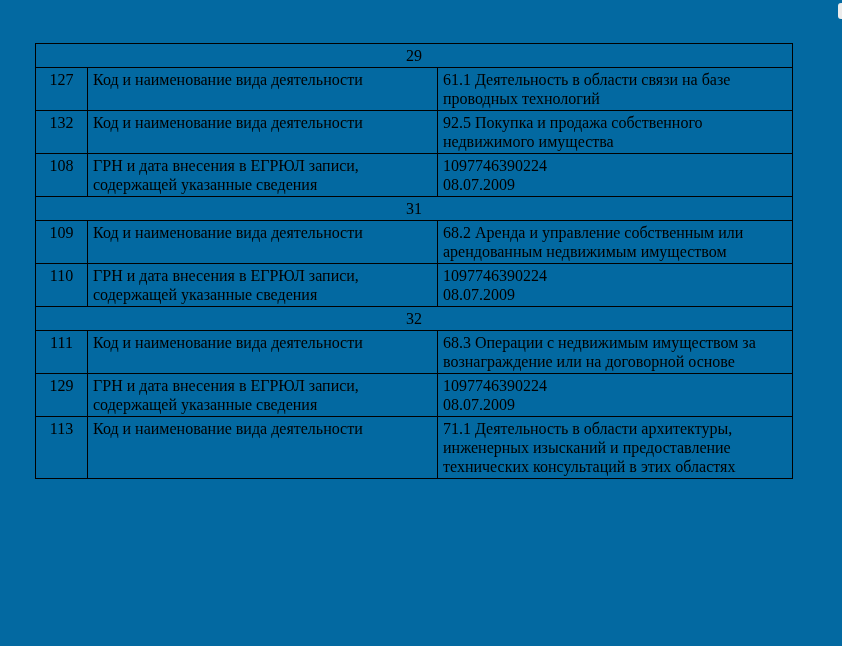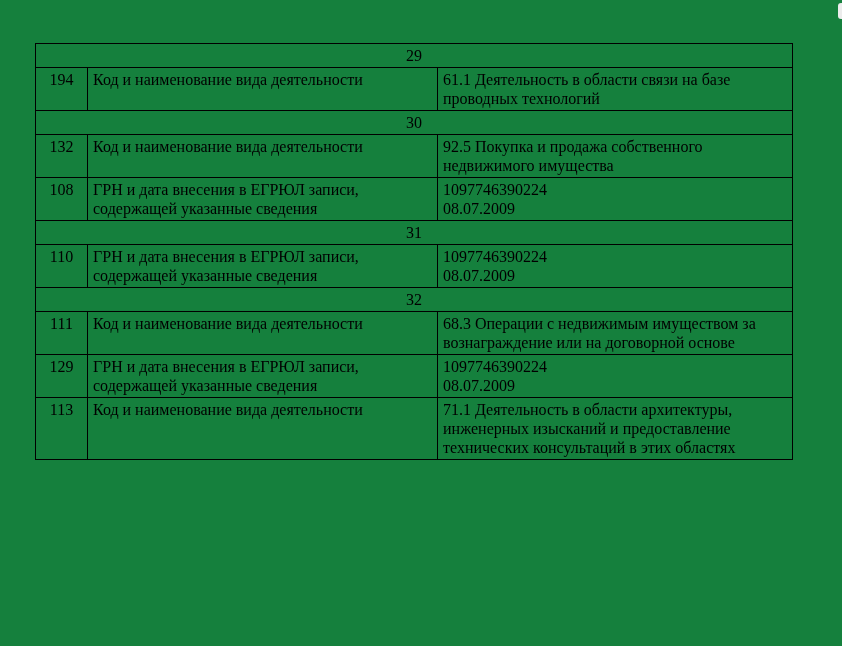--- a/index.html
+++ b/index.html
@@ -10,21 +10,21 @@
     height: 646px;
     background: #ffffff;
     overflow: hidden;
     font-family: "Liberation Serif", "DejaVu Serif", serif;
     color: #000000;
   }
   .page {
     position: relative;
     width: 842px;
     height: 646px;
-    background: #15803d;
+    background: #0369a1;
   }
   .table-wrap {
     position: absolute;
     left: 35px;
     top: 43px;
     width: 757px;
   }
   table.egrul {
     border-collapse: collapse;
     width: 100%;
@@ -68,44 +68,46 @@
         <col style="width:52px">
         <col style="width:350px">
         <col style="width:355px">
       </colgroup>
       <tbody>
 
         <tr class="section-row">
           <td colspan="3">29</td>
         </tr>
         <tr>
-          <td class="num-cell">194</td>
+          <td class="num-cell">127</td>
           <td class="label-cell">Код и наименование вида деятельности</td>
           <td class="value-cell">61.1 Деятельность в области связи на базе проводных технологий</td>
         </tr>
 
-        <tr class="section-row">
-          <td colspan="3">30</td>
-        </tr>
         <tr>
           <td class="num-cell">132</td>
           <td class="label-cell">Код и наименование вида деятельности</td>
           <td class="value-cell">92.5 Покупка и продажа собственного недвижимого имущества</td>
         </tr>
         <tr>
           <td class="num-cell">108</td>
           <td class="label-cell">ГРН и дата внесения в ЕГРЮЛ записи, содержащей указанные сведения</td>
           <td class="value-cell">
             <div>1097746390224</div>
             <div>08.07.2009</div>
           </td>
         </tr>
 
         <tr class="section-row">
           <td colspan="3">31</td>
+        </tr>
+        <tr>
+          <td class="num-cell">109</td>
+          <td class="label-cell">Код и наименование вида деятельности</td>
+          <td class="value-cell">68.2 Аренда и управление собственным или арендованным недвижимым имуществом</td>
         </tr>
         <tr>
           <td class="num-cell">110</td>
           <td class="label-cell">ГРН и дата внесения в ЕГРЮЛ записи, содержащей указанные сведения</td>
           <td class="value-cell">
             <div>1097746390224</div>
             <div>08.07.2009</div>
           </td>
         </tr>
 

